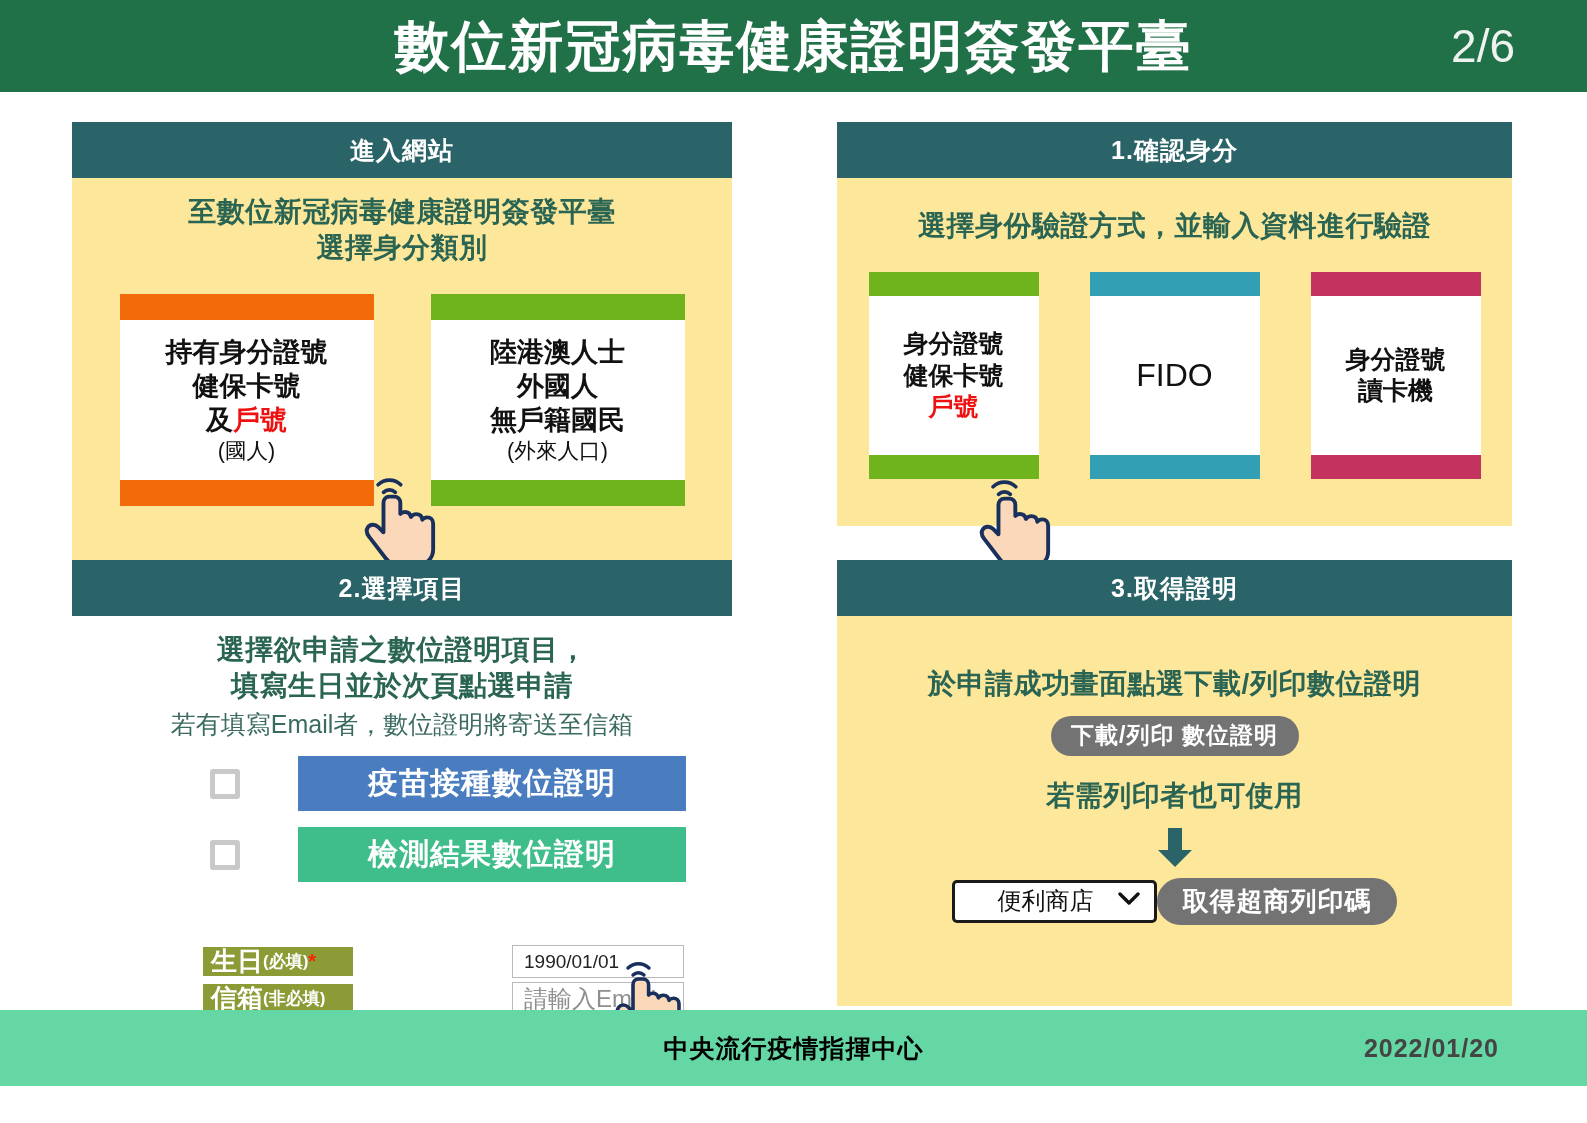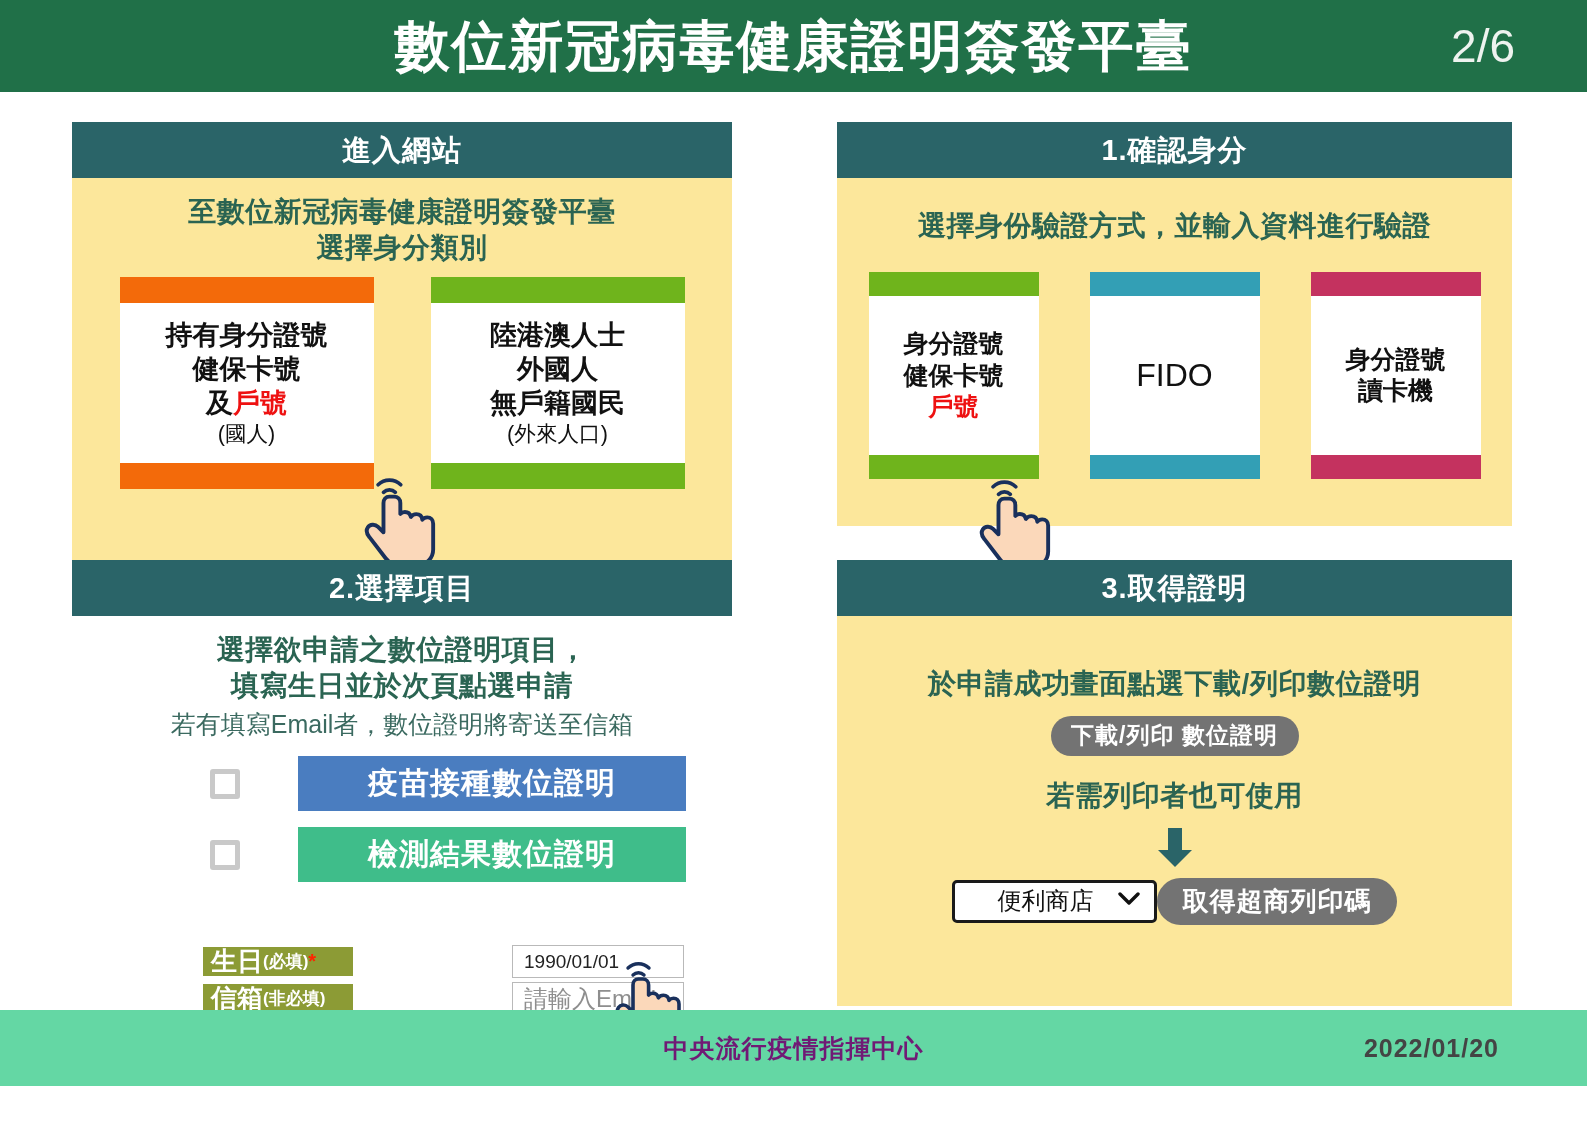--- a/index.html
+++ b/index.html
@@ -45,21 +45,21 @@
     line-height: 1;
   }
 
   
   .panel {
     position: absolute;
   }
   .panel-header {
     background: #2A6468;
     color: #ffffff;
-    font-size: 29px;
+    font-size: 25px;
     font-weight: bold;
     text-align: center;
     line-height: 56px;
     height: 56px;
     letter-spacing: 1px;
   }
   .panel-body {
     background: #FCE79B;
     box-sizing: border-box;
   }
@@ -220,21 +220,21 @@
     bottom: 37px;
     width: 1587px;
     height: 76px;
     background: #64D7A4;
   }
   .footer-center {
     position: absolute;
     left: 0; right: 0; top: 50%;
     transform: translateY(-50%);
     text-align: center;
-    color: #701a75;
+    color: #000000;
     font-size: 25px;
     font-weight: bold;
     letter-spacing: 1px;
   }
   .footer-date {
     position: absolute;
     right: 88px;
     top: 50%;
     transform: translateY(-50%);
     color: #444444;
@@ -250,21 +250,21 @@
   <div class="header-title">數位新冠病毒健康證明簽發平臺</div>
   <div class="header-page">2/6</div>
 </div>
 
 <div class="panel" style="left:72px; top:122px; width:660px;">
   <div class="panel-header">進入網站</div>
   <div class="panel-body" style="height:402px; padding-top:16px; position:relative;">
     <div class="panel-subtitle">至數位新冠病毒健康證明簽發平臺</div>
     <div class="panel-subtitle">選擇身分類別</div>
 
-    <div class="card-row" style="margin-top:11px; gap:57px;">
+    <div class="card-row" style="margin-top:28px; gap:57px;">
 
       <div class="opt-card" style="width:254px; height:212px;">
         <div class="opt-band" style="height:26px; background:#F36A0A;"></div>
         <div class="opt-card-text" style="font-size:27px;">
           <div>持有身分證號</div>
           <div>健保卡號</div>
           <div><span>及</span><span class="red">戶號</span></div>
           <div class="opt-line-sub">(國人)</div>
         </div>
         <div class="opt-band" style="height:26px; background:#F36A0A;"></div>

